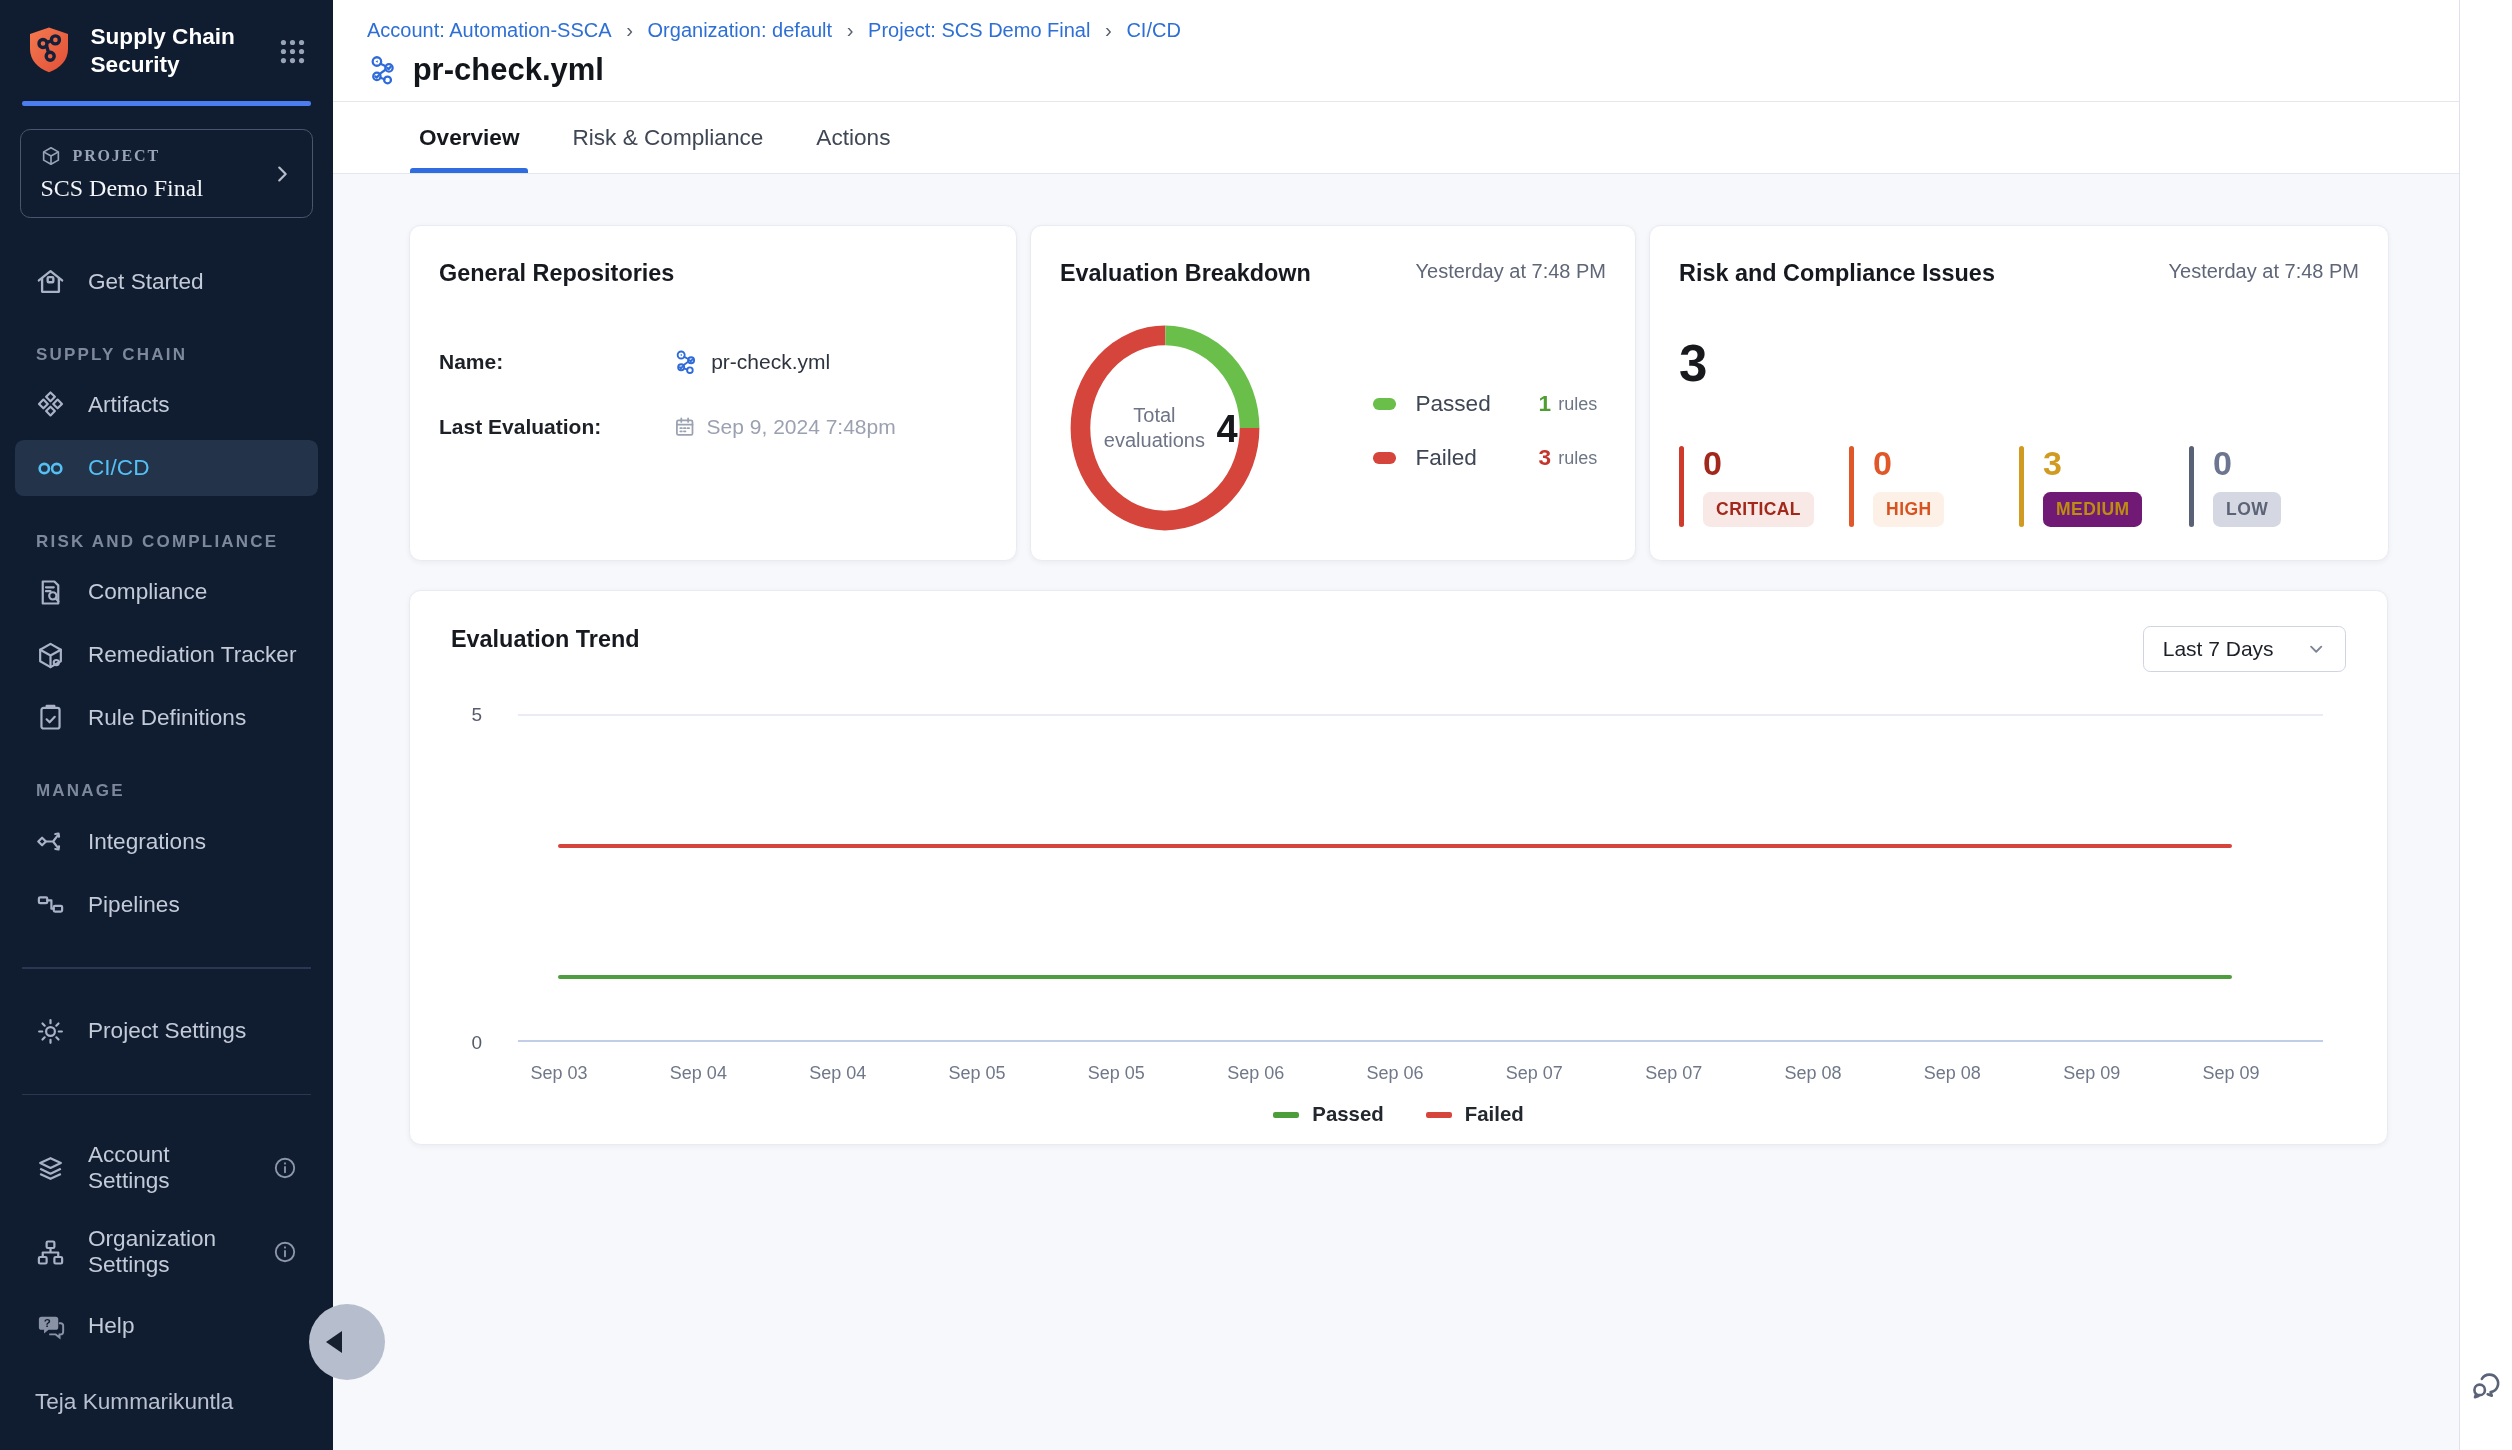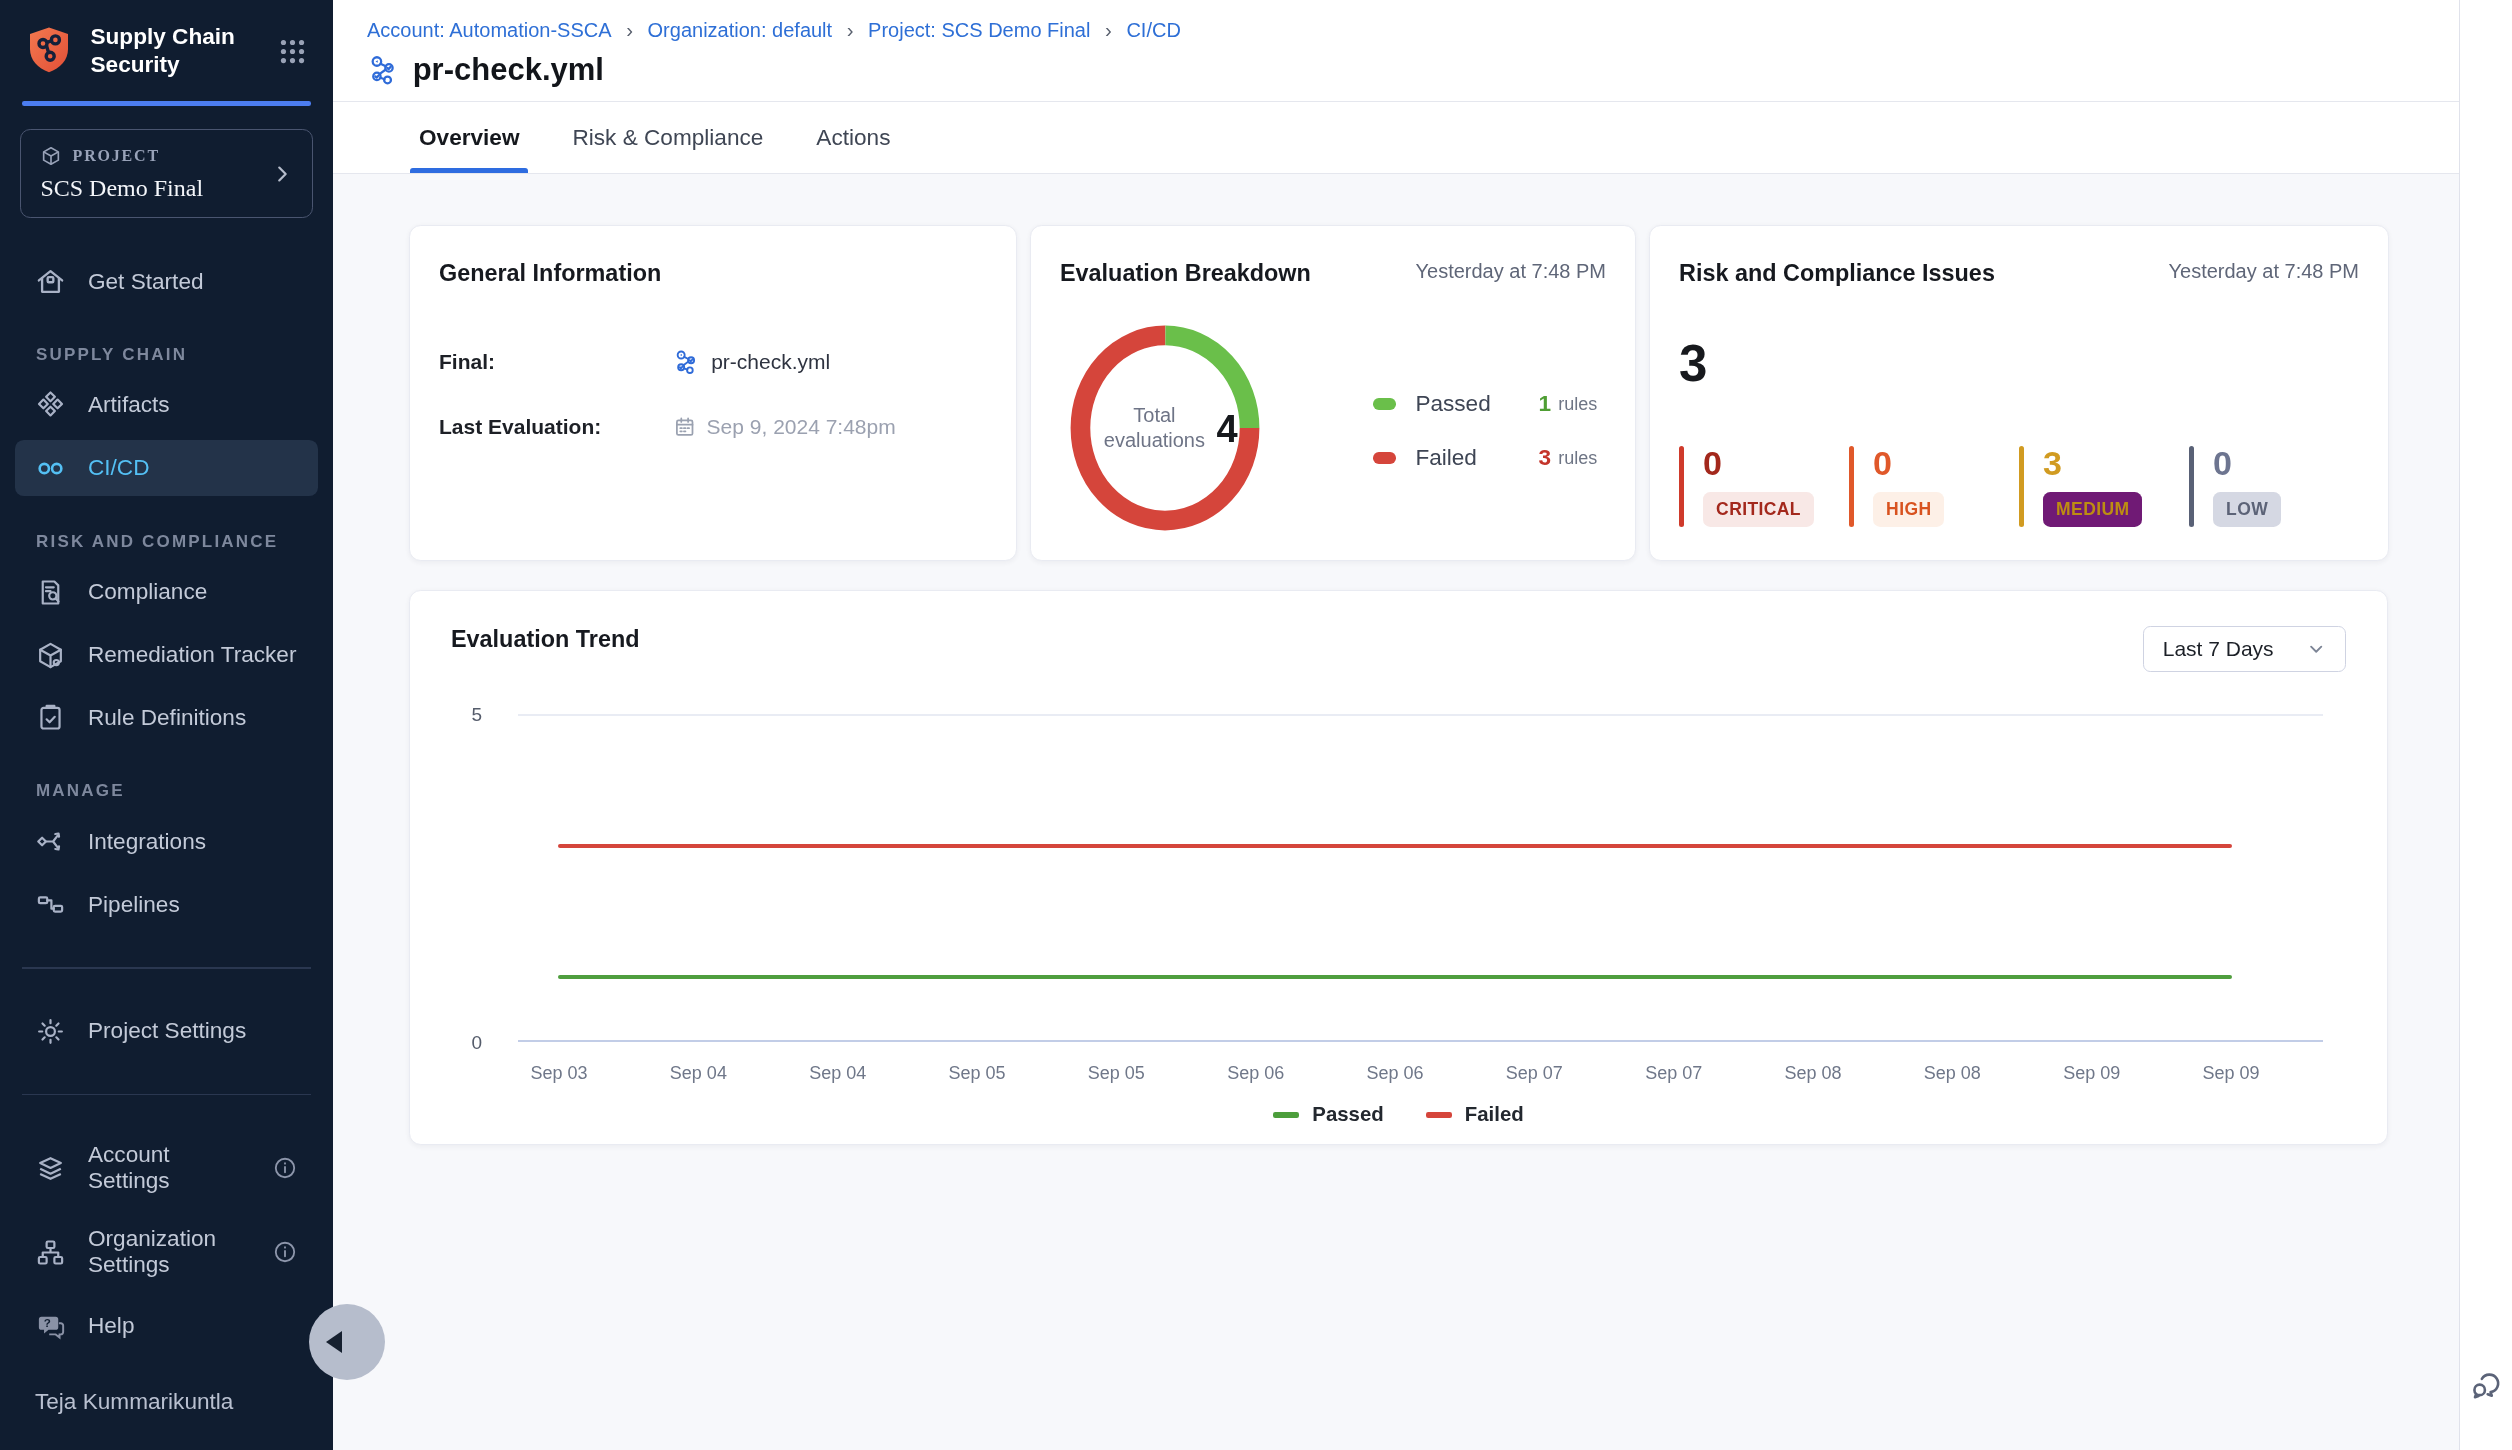--- a/index.html
+++ b/index.html
@@ -339,23 +339,23 @@
     <div class="tab-bar">
       <div class="tab active">Overview</div>
       <div class="tab">Risk &amp; Compliance</div>
       <div class="tab">Actions</div>
     </div>
 
     <div class="content">
       <div class="cards-row">
 
         <div class="card general">
-          <div class="card-title">General Information</div>
+          <div class="card-title">General Repositories</div>
           <div class="info-row">
-            <span class="info-label">Final:</span>
+            <span class="info-label">Name:</span>
             <span class="info-value">
               <svg class="mini-icon" style="color:#2f6bd8" viewBox="0 0 24 24" fill="none" stroke="currentColor" stroke-width="1.6" stroke-linecap="round" stroke-linejoin="round">
                 <circle cx="7" cy="6" r="3"></circle>
                   <path d="M6 6l1.6.9V5.2L6 6z" fill="currentColor" stroke="none"></path>
                 <circle cx="15.5" cy="10.5" r="2.6"></circle>
                   <path d="M14.3 10.5l.9.9 1.5-1.7"></path>
                 <circle cx="7" cy="16.5" r="2.6"></circle>
                   <path d="M5.9 16.5l.9.9 1.5-1.7"></path>
                 <circle cx="14.5" cy="19" r="2.4"></circle>
                 <path d="M9.6 7.6l3.6 1.8M13 11.8l-3.5 2.6M9.5 17.5l2.8 1"></path>

